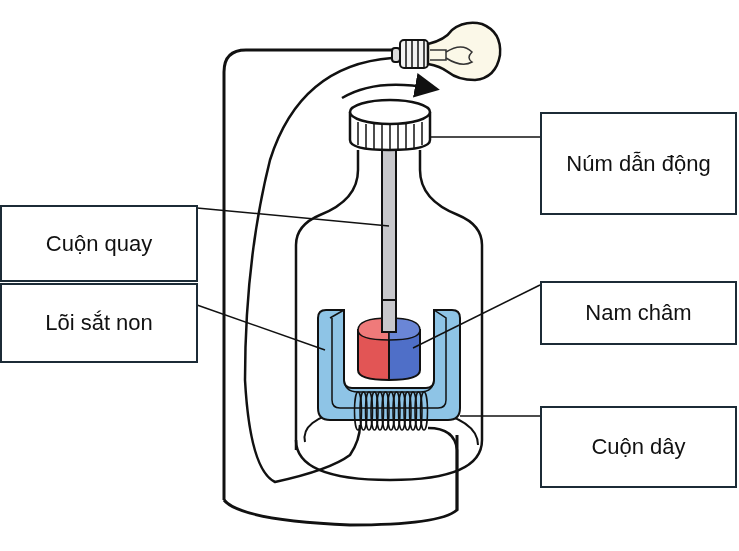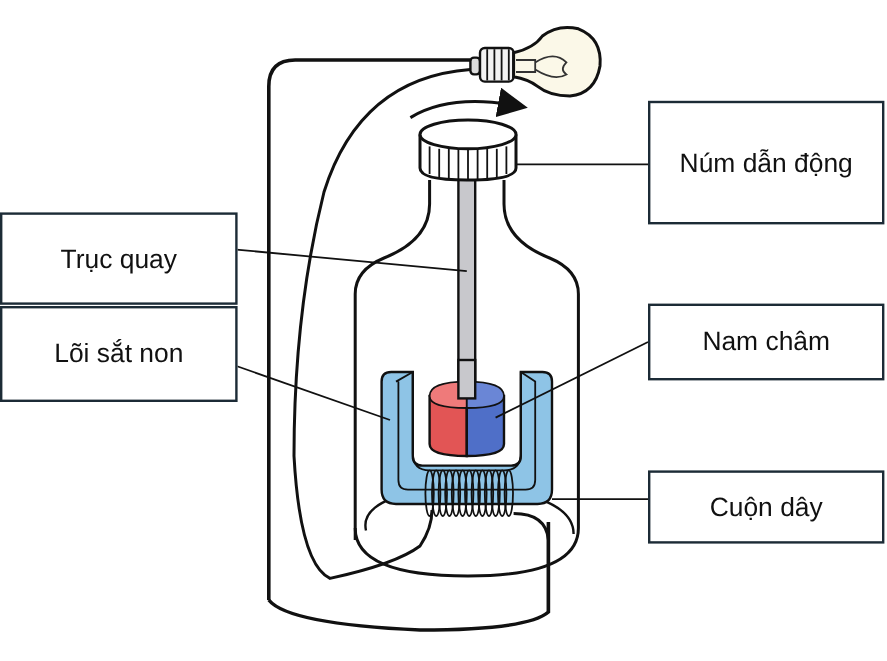--- a/index.html
+++ b/index.html
@@ -3,21 +3,21 @@
 <meta charset="utf-8">
 <style>
   html, body { margin: 0; padding: 0; background: #ffffff; }
   body { width: 739px; height: 551px; position: relative; overflow: hidden;
          font-family: "Liberation Sans", "DejaVu Sans", sans-serif; }
   #diagram { position: absolute; left: 0; top: 0; }
   .label-box {
     position: absolute; box-sizing: border-box;
     border: 2px solid #1c2b36; background: #ffffff;
     display: flex; align-items: center; justify-content: center;
-    font-size: 22px; color: #111;
+    font-size: 22px; color: #111; margin-top: 28px;
   }
 </style>
 </head>
 <body>
 
 <svg id="diagram" width="739" height="551" viewBox="0 0 739 551">
   <defs>
     <marker id="arrowhead" markerWidth="10" markerHeight="10" refX="6" refY="5" orient="auto">
       <path d="M0,0 L10,5 L0,10 z" fill="#111"></path>
     </marker>
@@ -101,23 +101,23 @@
   <line x1="197" y1="208" x2="389" y2="226" stroke="#111" stroke-width="1.5"></line>
   <line x1="197" y1="305" x2="325" y2="350" stroke="#111" stroke-width="1.5"></line>
   <line x1="540" y1="285" x2="413" y2="348" stroke="#111" stroke-width="1.5"></line>
   <line x1="460" y1="416" x2="540" y2="416" stroke="#111" stroke-width="1.5"></line>
 </svg>
 
 <div class="label-box" style="left:540px;top:84px;width:197px;height:103px;">
   <span>Núm dẫn động</span>
 </div>
 <div class="label-box" style="left:0;top:177px;width:198px;height:77px;">
-  <span>Trục quay</span>
+  <span>Cuộn quay</span>
 </div>
 <div class="label-box" style="left:0;top:255px;width:198px;height:80px;">
   <span>Lõi sắt non</span>
 </div>
 <div class="label-box" style="left:540px;top:253px;width:197px;height:64px;">
   <span>Nam châm</span>
 </div>
-<div class="label-box" style="left:540px;top:392px;width:197px;height:61px;">
+<div class="label-box" style="left:540px;top:378px;width:197px;height:82px;">
   <span>Cuộn dây</span>
 </div>
 
 </body></html>

